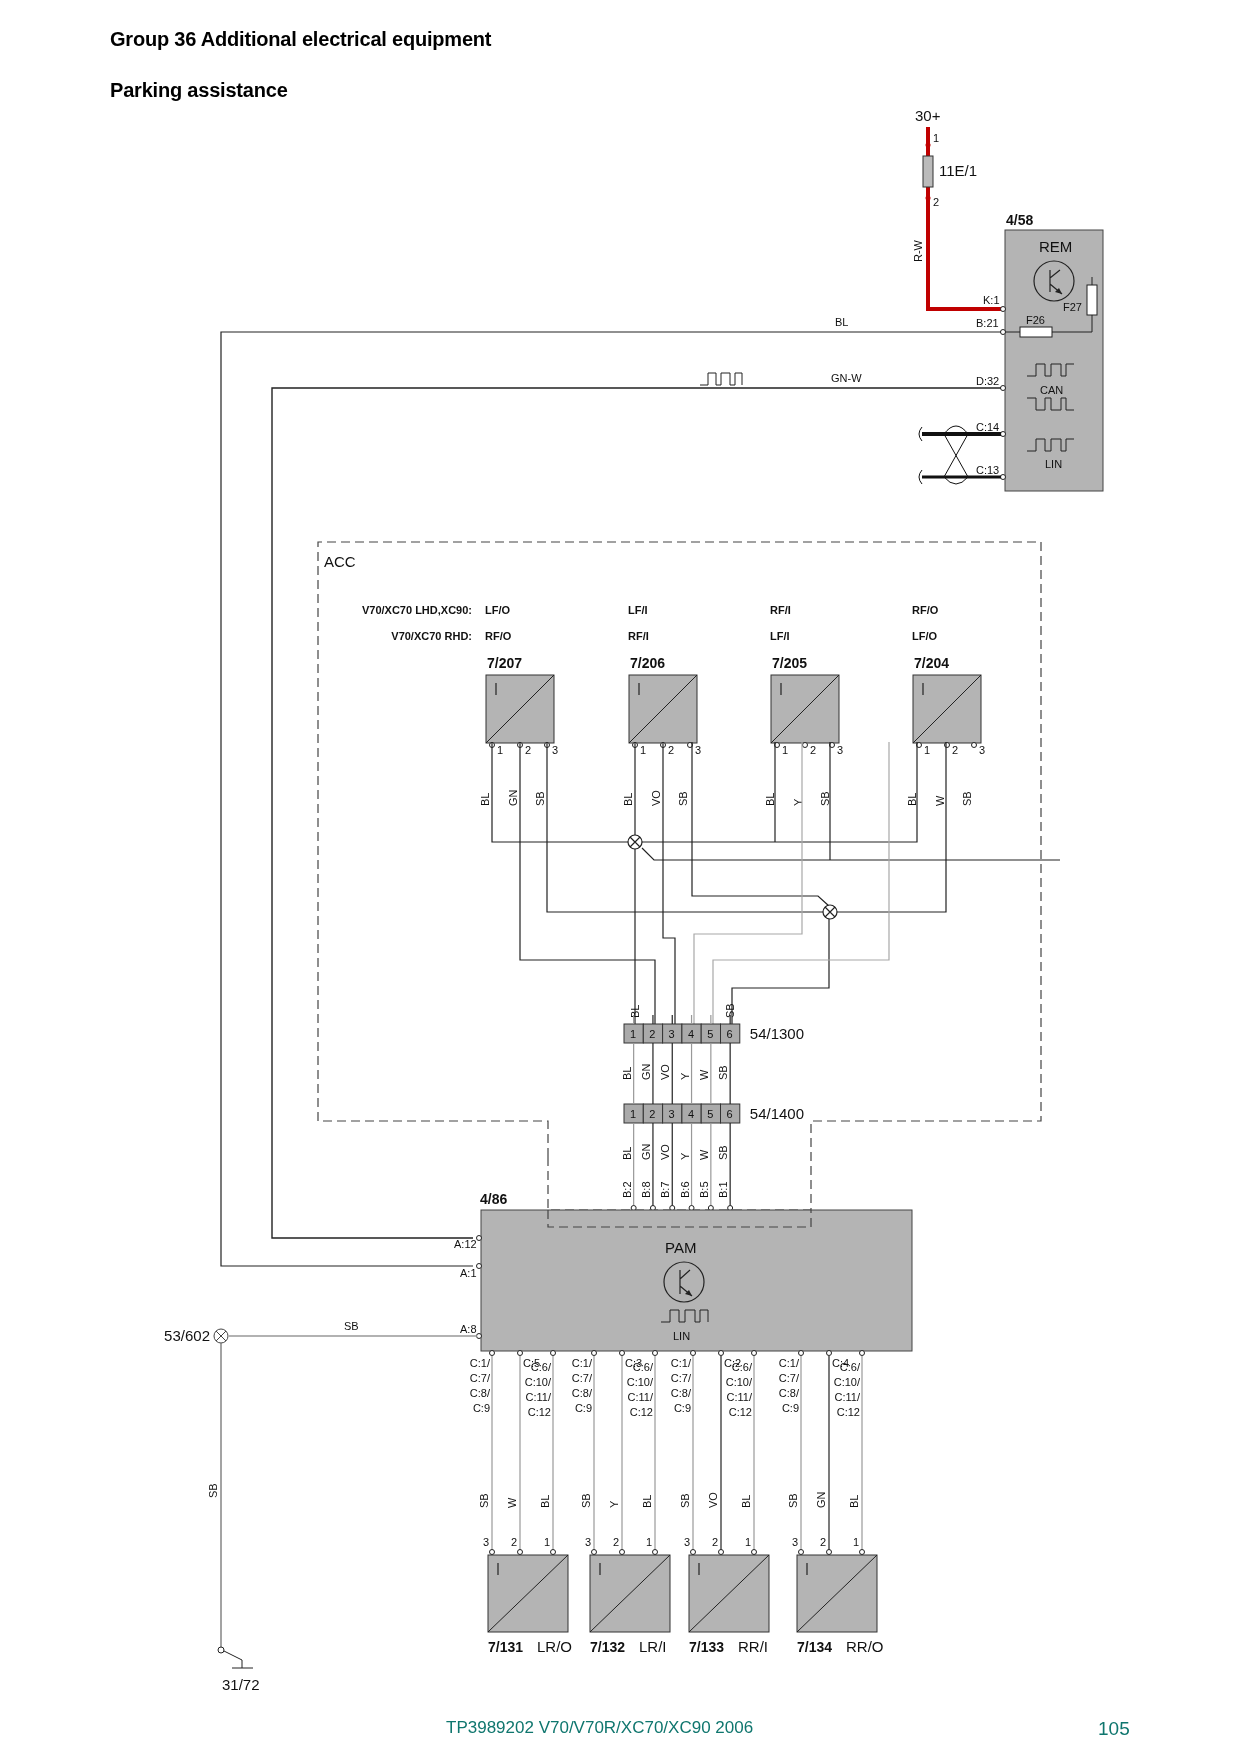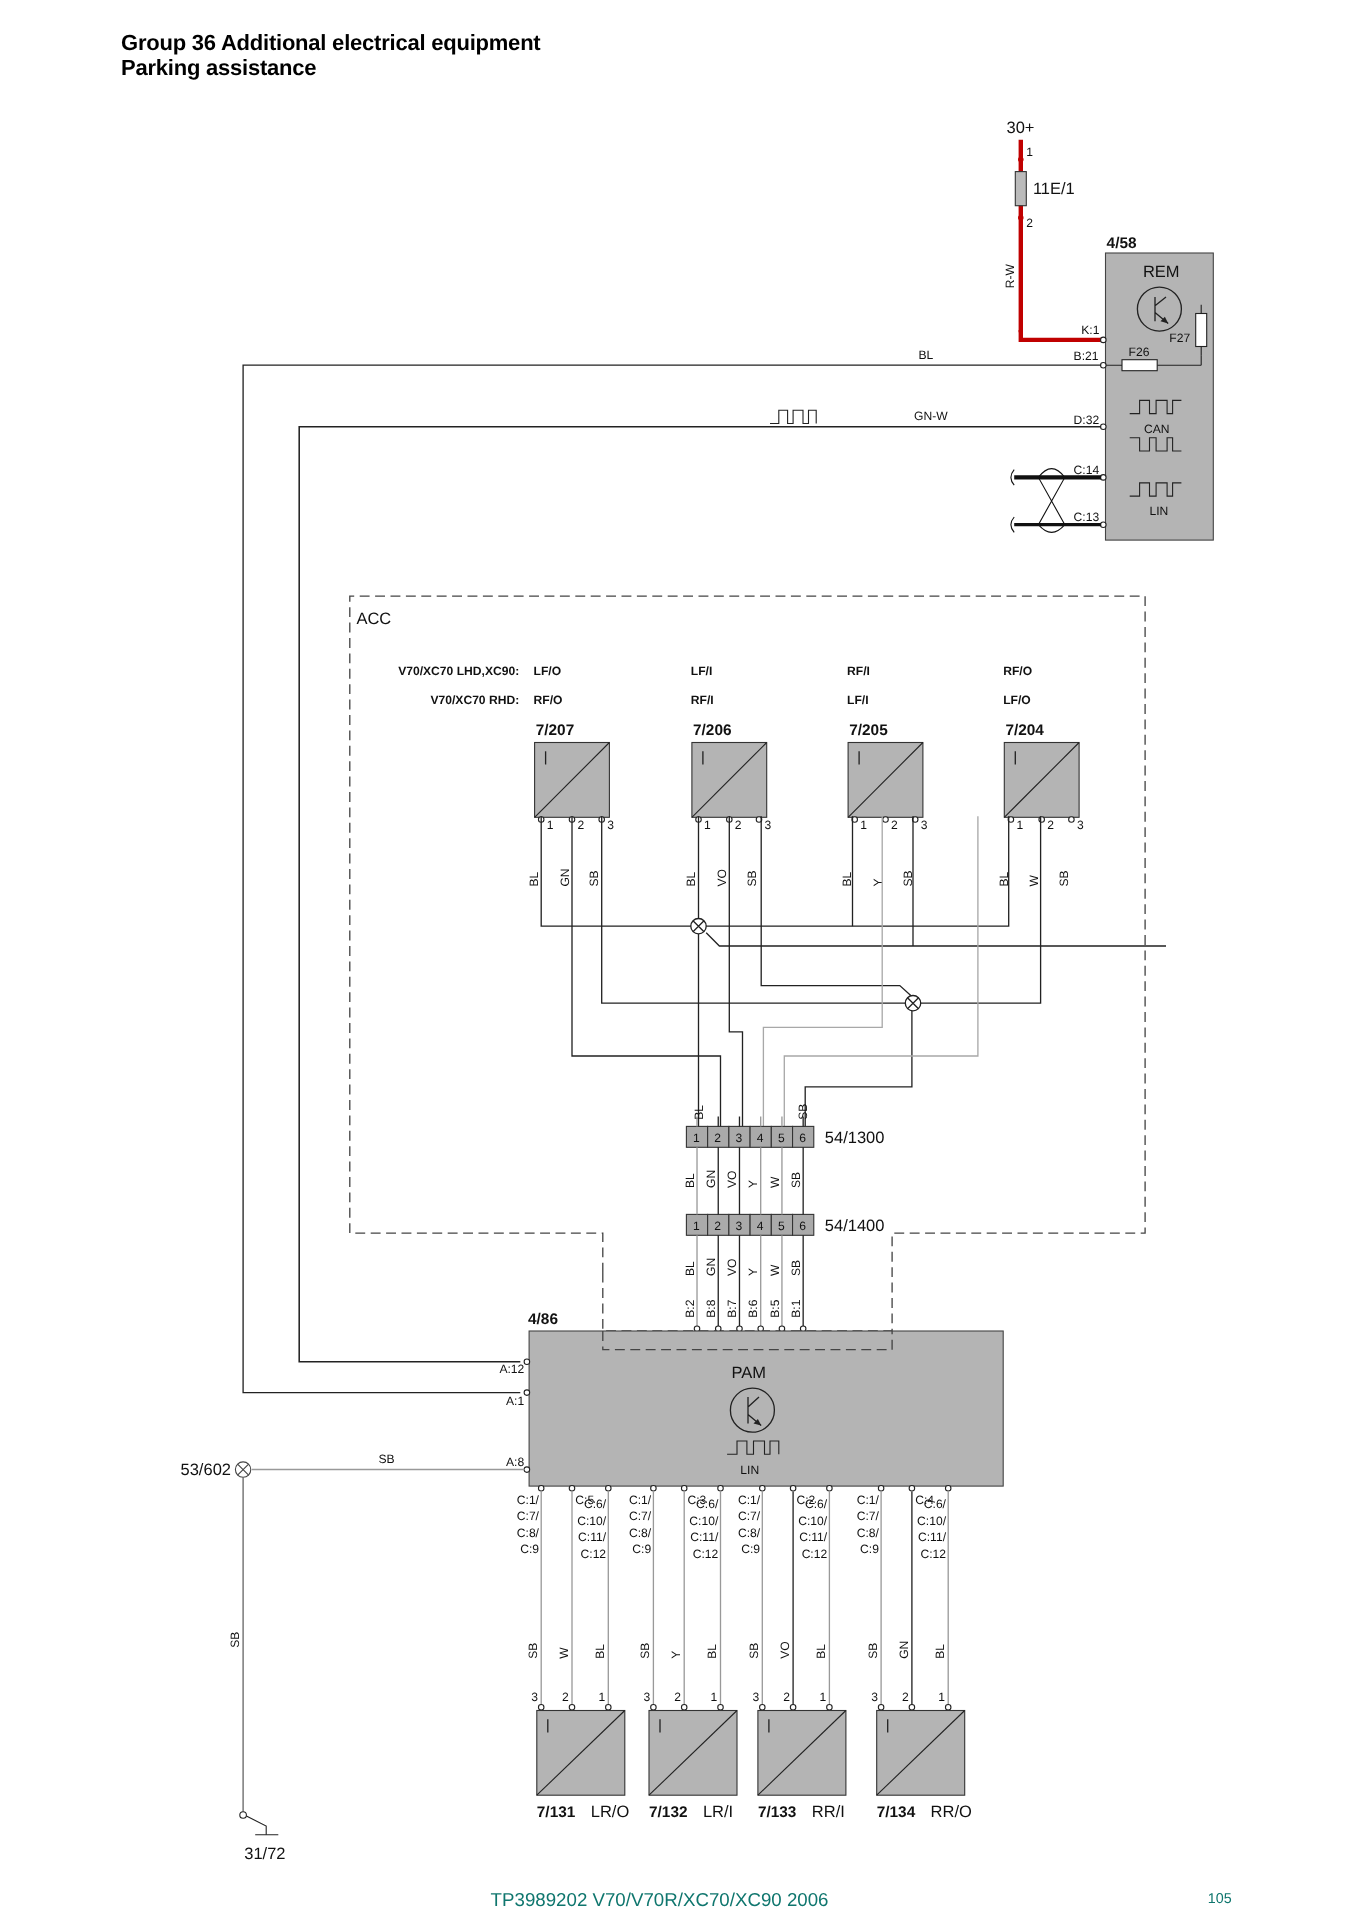--- a/index.html
+++ b/index.html
@@ -1,28 +1,28 @@
 <!DOCTYPE html>
 <html><head>
 <meta charset="utf-8">
 <style>
   html, body { margin:0; padding:0; background:#ffffff; }
   body { width:1240px; height:1754px; position:relative; overflow:hidden; font-family:"Liberation Sans", sans-serif; color:#111; }
   .title { position:absolute; left:110px; font-weight:bold; font-size:20px; letter-spacing:-0.2px; color:#000; font-family:"Liberation Sans", sans-serif; }
   #t1 { top:28px; }
-  #t2 { top:51px; }
+  #t2 { top:79px; }
   svg { position:absolute; left:0; top:0; }
   svg text { font-family:"Liberation Sans", sans-serif; fill:#111; }
   .lbl { font-size:11px; }
   .pin { font-size:11px; }
   .bold { font-weight:bold; }
   .comp { font-size:14px; font-weight:bold; }
   .foot { position:absolute; top:1718px; font-size:17px; color:#0f766e; font-family:"Liberation Sans", sans-serif; }
   #footer-doc { left:446px; }
-  #footer-page { left:1098px; font-size:13px; }
+  #footer-page { left:1098px; font-size:19px; }
 </style>
 </head>
 <body>
 
 <div id="t1" class="title">Group 36 Additional electrical equipment</div>
 <div id="t2" class="title">Parking assistance</div>
 
 <svg width="1240" height="1754" viewBox="0 0 1240 1754">
 
   <g>

